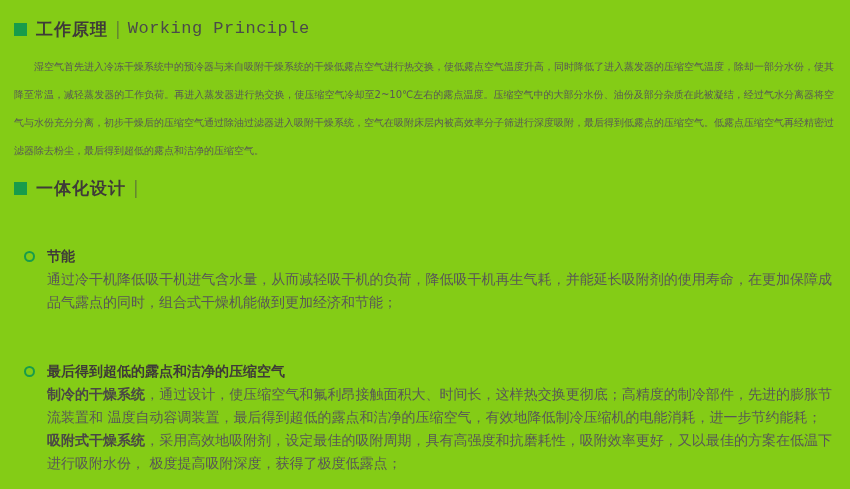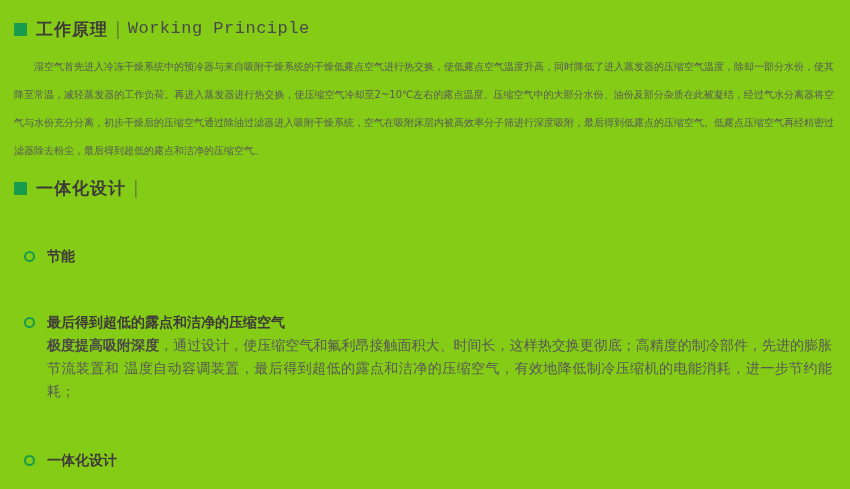--- a/index.html
+++ b/index.html
@@ -107,29 +107,33 @@
       <span class="sq"></span>
       <span class="zh">一体化设计</span>
       <span class="divider">|</span>
     </h2>
 
     <div class="feature">
       <div class="feature-head">
         <span class="ring"></span>
         <span class="ftitle">节能</span>
       </div>
+      <div class="fbody">
+        <p><span>通过冷干机降低吸干机进气含水量，从而减轻吸干机的负荷，降低吸干机再生气耗，并能延长吸附剂的使用寿命，在更加保障成品气露点的同时，组合式干燥机能做到更加经济和节能；</span></p>
+      </div>
     </div>
 
     <div class="feature">
       <div class="feature-head">
         <span class="ring"></span>
         <span class="ftitle">最后得到超低的露点和洁净的压缩空气</span>
       </div>
       <div class="fbody">
-        <p><strong>极度提高吸附深度</strong><span>，通过设计，使压缩空气和氟利昂接触面积大、时间长，这样热交换更彻底；高精度的制冷部件，先进的膨胀节流装置和 温度自动容调装置，最后得到超低的露点和洁净的压缩空气，有效地降低制冷压缩机的电能消耗，进一步节约能耗；</span></p>
+        <p><strong>制冷的干燥系统</strong><span>，通过设计，使压缩空气和氟利昂接触面积大、时间长，这样热交换更彻底；高精度的制冷部件，先进的膨胀节流装置和 温度自动容调装置，最后得到超低的露点和洁净的压缩空气，有效地降低制冷压缩机的电能消耗，进一步节约能耗；</span></p>
+        <p><strong>吸附式干燥系统</strong><span>，采用高效地吸附剂，设定最佳的吸附周期，具有高强度和抗磨耗性，吸附效率更好，又以最佳的方案在低温下进行吸附水份， 极度提高吸附深度，获得了极度低露点；</span></p>
       </div>
     </div>
 
     <div class="feature feature-integrated">
       <div class="feature-head">
         <span class="ring"></span>
         <span class="ftitle">一体化设计</span>
       </div>
 
     </div>

